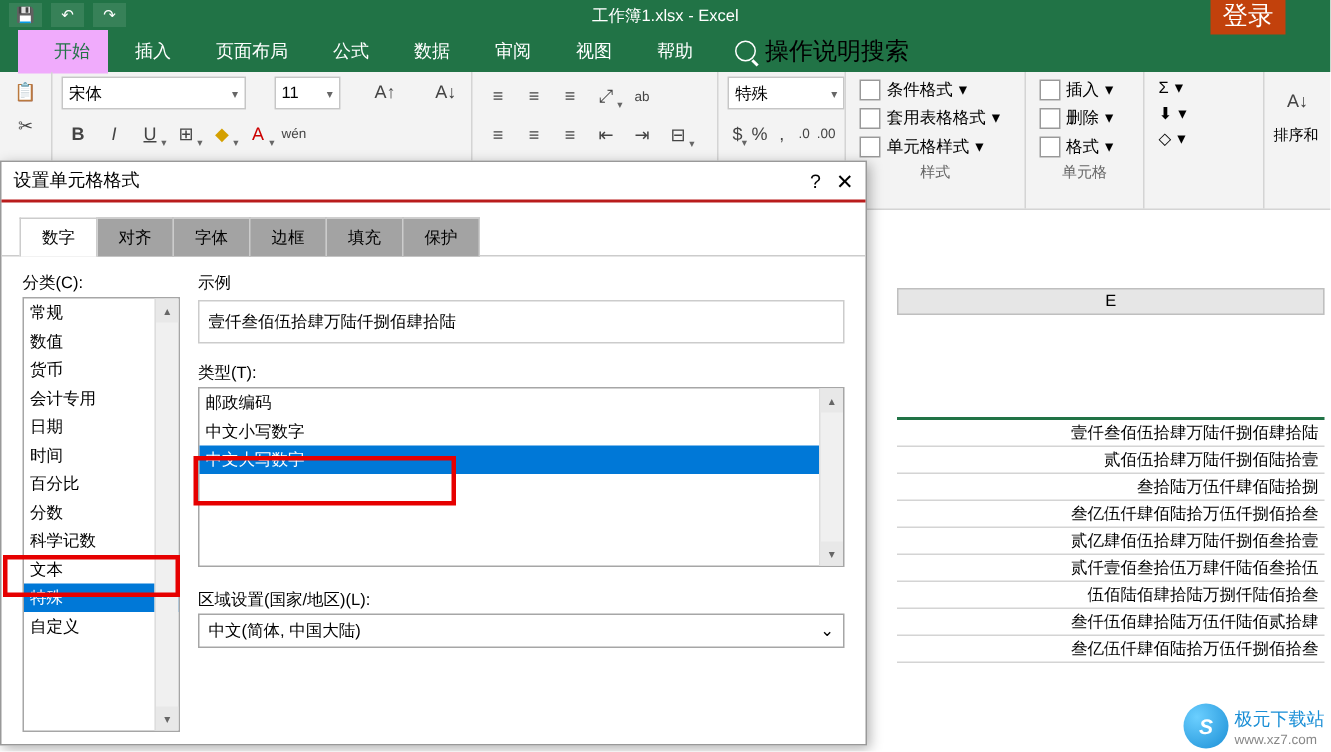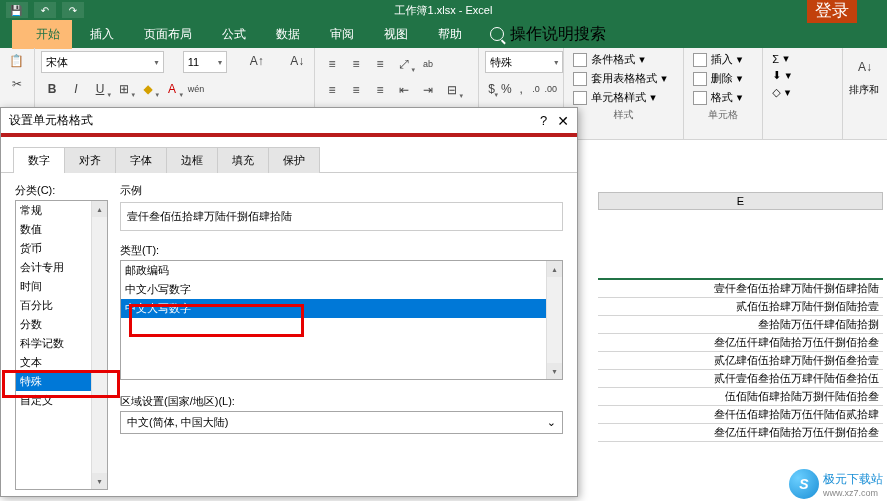--- a/index.html
+++ b/index.html
@@ -5,21 +5,21 @@
 * { margin: 0; padding: 0; box-sizing: border-box; font-family: "Microsoft YaHei", "SimSun", sans-serif; }
 body { background: #fff; width: 887px; height: 501px; overflow: hidden; position: relative; }
 
 .titlebar { background: #217346; height: 20px; display: flex; align-items: center; justify-content: center; color: #fff; font-size: 11px; position: relative; }
 .titlebar .qat { position: absolute; left: 6px; display: flex; gap: 6px; align-items: center; }
 .qat-btn { width: 22px; height: 16px; background: rgba(255,255,255,0.1); display: flex; align-items: center; justify-content: center; font-size: 10px; }
 .titlebar .login { position: absolute; right: 30px; background: #c2410c; color: #fff; font-size: 17px; padding: 1px 8px; }
 
 .ribbon-tabs { background: #217346; height: 28px; display: flex; align-items: center; padding-left: 12px; gap: 6px; }
 .ribbon-tab { color: #fff; font-size: 12px; padding: 6px 12px; cursor: pointer; }
-.ribbon-tab.active { background: #fdba74; color: #217346; padding-left: 24px; }
+.ribbon-tab.active { background: #f0abfc; color: #217346; padding-left: 24px; }
 .tell-me { display: flex; align-items: center; gap: 6px; margin-left: 10px; }
 .tell-me-icon { width: 14px; height: 14px; border: 1.5px solid #fff; border-radius: 50%; position: relative; }
 .tell-me-icon::after { content: ''; position: absolute; width: 5px; height: 1.5px; background: #fff; bottom: -2px; right: -3px; transform: rotate(45deg); }
 
 .ribbon { background: #f3f3f3; height: 92px; display: flex; border-bottom: 1px solid #d4d4d4; }
 .ribbon-group { border-right: 1px solid #d4d4d4; padding: 3px 6px; display: flex; flex-direction: column; }
 .ribbon-group-content { flex: 1; display: flex; gap: 3px; }
 .ribbon-group-label { text-align: center; font-size: 10px; color: #666; padding-top: 2px; }
 
 .clipboard-grp { width: 35px; }
@@ -38,31 +38,31 @@
 .btn-row { display: flex; gap: 2px; margin-top: 3px; }
 .rbtn { width: 22px; height: 20px; display: flex; align-items: center; justify-content: center; font-size: 12px; color: #444; position: relative; }
 .rbtn.caret::after { content: '▾'; font-size: 7px; position: absolute; right: 0; bottom: 0; color: #666; }
 
 .styles-col { display: flex; flex-direction: column; gap: 2px; }
 .style-btn { display: flex; align-items: center; gap: 4px; font-size: 11px; padding: 1px 3px; }
 .style-icon { width: 14px; height: 14px; background: #fff; border: 1px solid #999; display: inline-block; }
 
 
 .dialog { position: absolute; left: 0; top: 107px; width: 578px; height: 390px; background: #fff; border: 1px solid #999; box-shadow: 2px 2px 8px rgba(0,0,0,0.3); z-index: 100; }
-.dialog-title { display: flex; justify-content: space-between; align-items: center; padding: 4px 8px; font-size: 12px; border-bottom: 4px solid #b91c1c; }
+.dialog-title { display: flex; justify-content: space-between; align-items: center; padding: 4px 8px; font-size: 12px; border-bottom: 2px solid #b91c1c; }
 .dialog-title-right { display: flex; gap: 10px; font-size: 13px; }
 .dialog-close { cursor: pointer; font-size: 14px; }
 
 .dialog-tabs { display: flex; margin: 10px 0 0 12px; font-size: 11px; }
-.dialog-tab { padding: 5px 14px; border: 1px solid #ccc; border-bottom: none; background: #e5e5e5; cursor: pointer; margin-right: -1px; }
+.dialog-tab { padding: 5px 14px; border: 1px solid #ccc; border-bottom: none; background: #a3a3a3; cursor: pointer; margin-right: -1px; }
 .dialog-tab.active { background: #fff; position: relative; z-index: 2; }
 .dialog-tabstrip-line { border-bottom: 1px solid #ccc; margin-top: -1px; }
 
 .dialog-body { padding: 10px 14px; display: flex; gap: 12px; }
-.category-col { width: 93px; }
+.category-col { width: 105px; }
 .category-label { font-size: 11px; margin-bottom: 2px; }
 .category-list { border: 1px solid #a6a6a6; height: 290px; background: #fff; font-size: 11px; overflow: hidden; position: relative; }
 .category-item { padding: 2px 4px; cursor: pointer; }
 .category-item.selected { background: #0078d7; color: #fff; }
 .category-scroll { position: absolute; right: 0; top: 0; width: 16px; height: 100%; background: #f0f0f0; border-left: 1px solid #ddd; }
 .scroll-btn { height: 16px; background: #e8e8e8; display: flex; align-items: center; justify-content: center; font-size: 8px; color: #666; }
 
 .red-box { position: absolute; border: 3px solid #e60000; pointer-events: none; z-index: 200; }
 .red-box.cat { left: 2px; top: 370px; width: 118px; height: 28px; }
 .red-box.type { left: 129px; top: 304px; width: 175px; height: 33px; }
@@ -255,20 +255,21 @@
   </div>
   <div class="dialog-tabstrip-line"></div>
   <div class="dialog-body">
     <div class="category-col">
       <div class="category-label">分类(C):</div>
       <div class="category-list">
         <div class="category-item">常规</div>
         <div class="category-item">数值</div>
         <div class="category-item">货币</div>
         <div class="category-item">会计专用</div>
+        <div class="category-item">日期</div>
         <div class="category-item">时间</div>
         <div class="category-item">百分比</div>
         <div class="category-item">分数</div>
         <div class="category-item">科学记数</div>
         <div class="category-item">文本</div>
         <div class="category-item selected">特殊</div>
         <div class="category-item">自定义</div>
         <div class="category-scroll">
           <div class="scroll-btn">▴</div>
           <div style="position:absolute;bottom:0;width:100%;">

